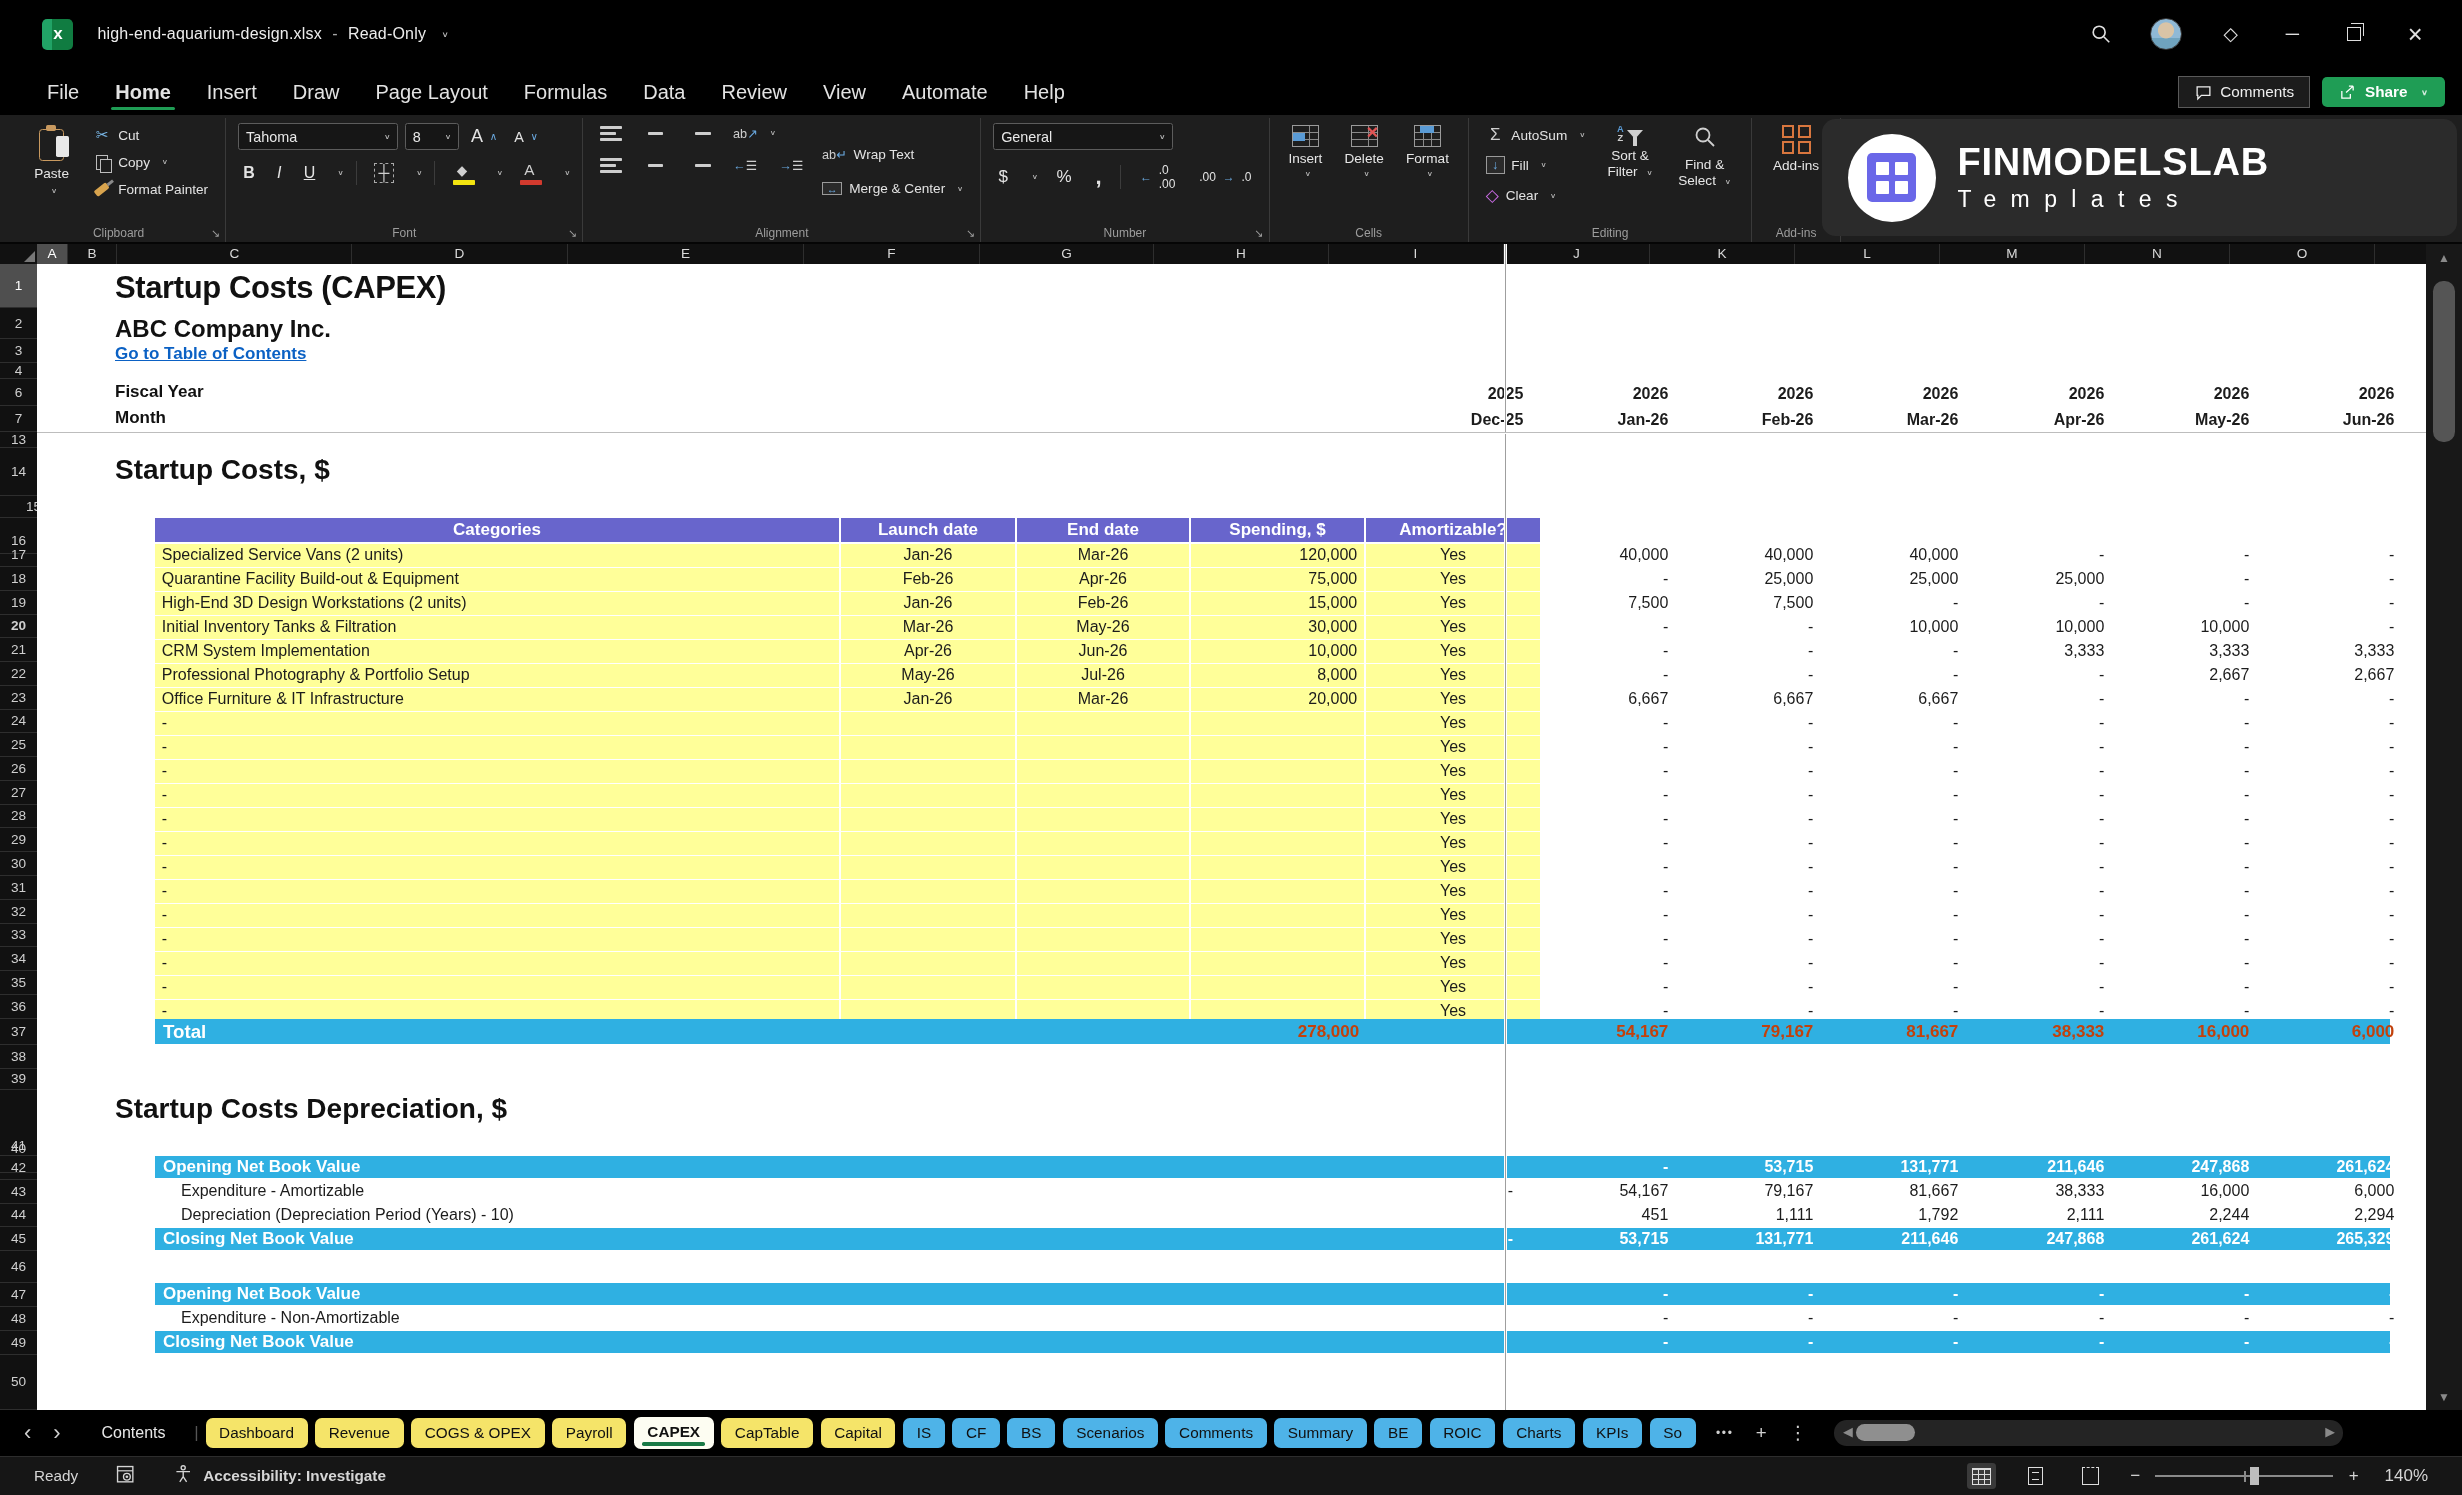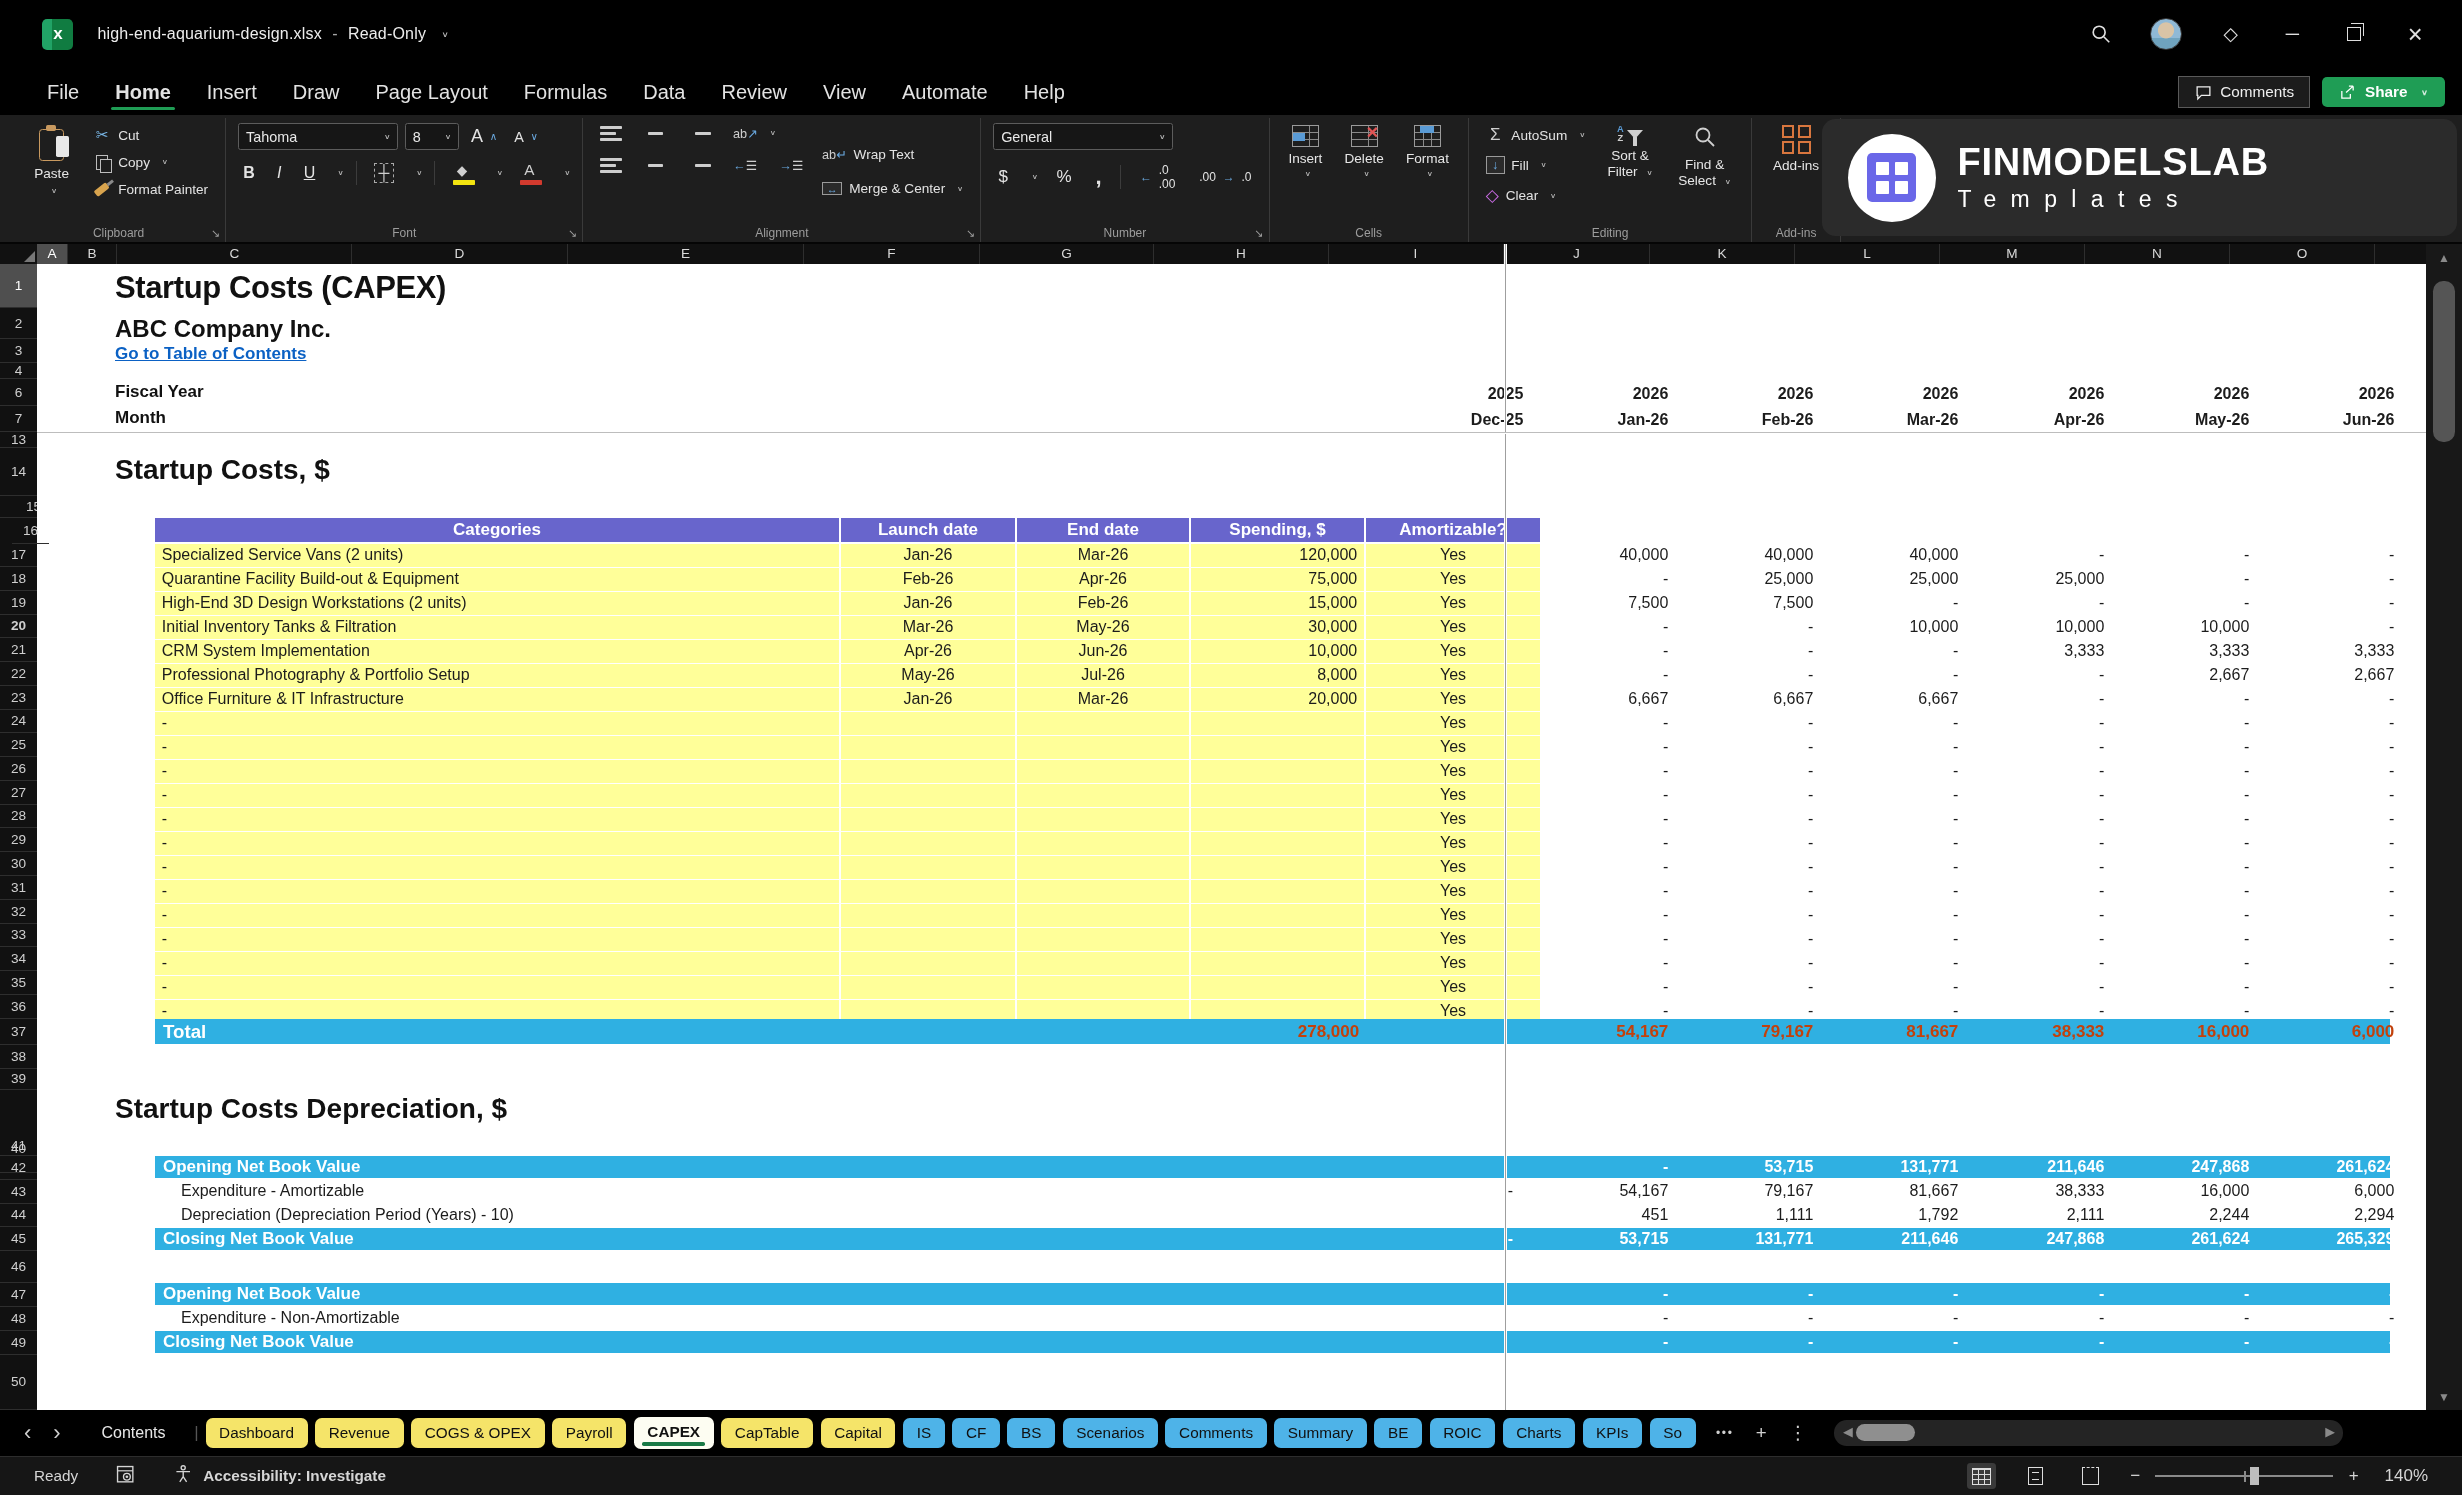--- a/index.html
+++ b/index.html
@@ -523,21 +523,21 @@
 
     <span class="rnum sel" style="top: 0px; height: 44px; line-height: 44px;">1</span>
         <span class="rnum" style="top: 44px; height: 31px; line-height: 31px;">2</span>
         <span class="rnum" style="top: 75px; height: 24px; line-height: 24px;">3</span>
         <span class="rnum" style="top: 98px; height: 17px; line-height: 17px;">4</span>
         <span class="rnum" style="top: 115px; height: 27px; line-height: 27px;">6</span>
         <span class="rnum" style="top: 143px; height: 24.6px; line-height: 24.6px;">7</span>
         <span class="rnum" style="top: 167px; height: 17px; line-height: 17px;">13</span>
         <span class="rnum" style="top: 184px; height: 48px; line-height: 48px;">14</span>
         <span class="rnum" style="top: 232px; height: 22px; line-height: 22px; padding-left: 26px;">15</span>
-        <span class="rnum" style="top: 254px; height: 25.5px; line-height: 25.5px; margin-left: 12px;">16</span>
+        <span class="rnum" style="top: 264px; height: 25.5px; line-height: 25.5px;">16</span>
         <span class="rnum" style="top: 279px; height: 24px; line-height: 24px;">17</span>
         <span class="rnum" style="top: 303px; height: 24px; line-height: 24px;">18</span>
         <span class="rnum" style="top: 327px; height: 24px; line-height: 24px;">19</span>
         <span class="rnum" style="top: 350px; height: 24px; line-height: 24px; font-weight: bold;">20</span>
         <span class="rnum" style="top: 374px; height: 24px; line-height: 24px;">21</span>
         <span class="rnum" style="top: 398px; height: 24px; line-height: 24px;">22</span>
         <span class="rnum" style="top: 422px; height: 24px; line-height: 24px;">23</span>
         <span class="rnum" style="top: 445px; height: 24px; line-height: 24px;">24</span>
         <span class="rnum" style="top: 469px; height: 24px; line-height: 24px;">25</span>
         <span class="rnum" style="top: 493px; height: 24px; line-height: 24px;">26</span>

